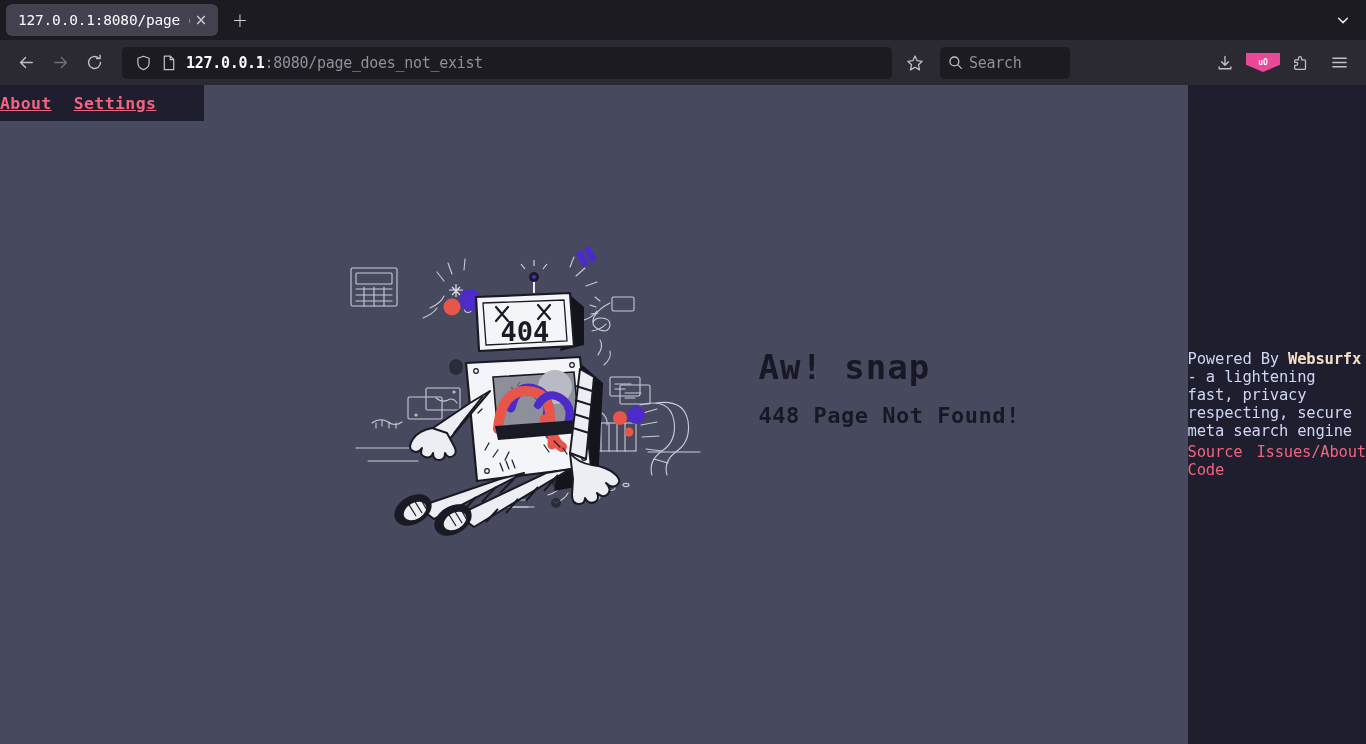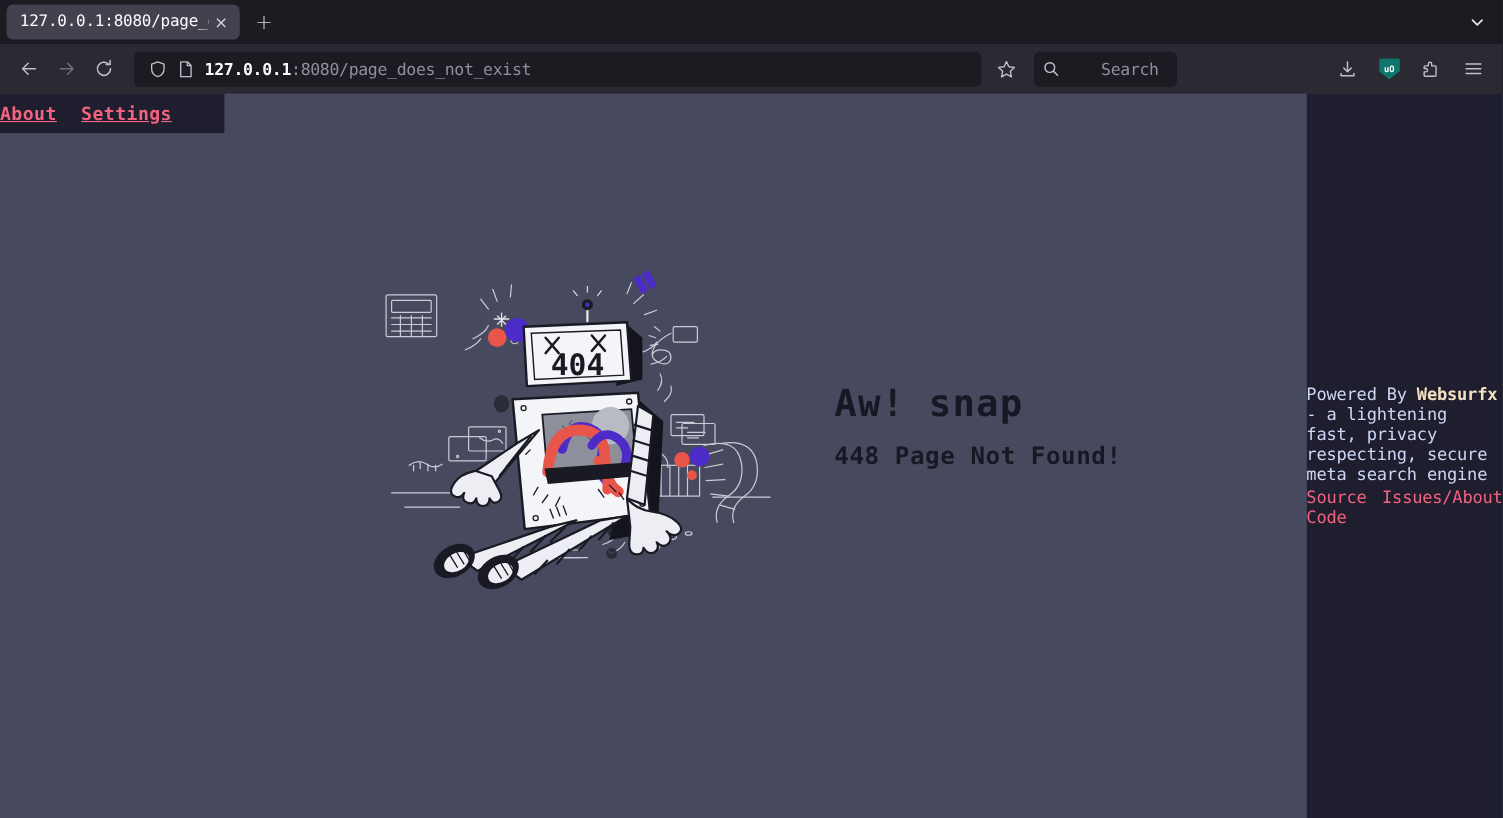--- a/index.html
+++ b/index.html
@@ -73,30 +73,29 @@
   .url-text {
     font-size: 15px; color: #8f8f9d; margin-left: 4px;
     white-space: nowrap; letter-spacing: -0.3px;
   }
   .url-text b { color: #fbfbfe; font-weight: 700; }
   .star-btn { width: 30px; height: 30px; display:flex; align-items:center; justify-content:center; color:#c0c0ca; }
   .searchbox {
     width: 130px; height: 32px; background: #1c1b22; border-radius: 5px;
     display: flex; align-items: center; padding: 0 8px; margin-left: 8px;
     flex: 0 0 130px;
-    gap: 32px;
   }
   .search-ph { font-size: 15px; color: #8f8f9d; margin-left: 6px; letter-spacing: -0.3px;}
   .chrome-right { display: flex; align-items: center; gap: 4px; margin-left: auto; }
   .chrome-right .navbtn { width: 34px; }
   .ublock {
-    width: 19px; height: 19px;
+    width: 34px; height: 19px;
     display: flex; align-items: center; justify-content: center;
     font-size: 8px; font-weight: bold; color: #fff;
-    background: #0f766e;
+    background: #ec4899;
     clip-path: polygon(0 0, 100% 0, 100% 62%, 50% 100%, 0 62%);
   }
 
   
   .page { flex: 1; display: flex; flex-direction: row; background: #474a5e; position: relative; }
 
   .site-header {
     height: 36px; flex: 0 0 36px; background: #1e1e2e;
     display: flex; align-items: center; justify-content: flex-end;
     padding-right: 48px; gap: 22px;

